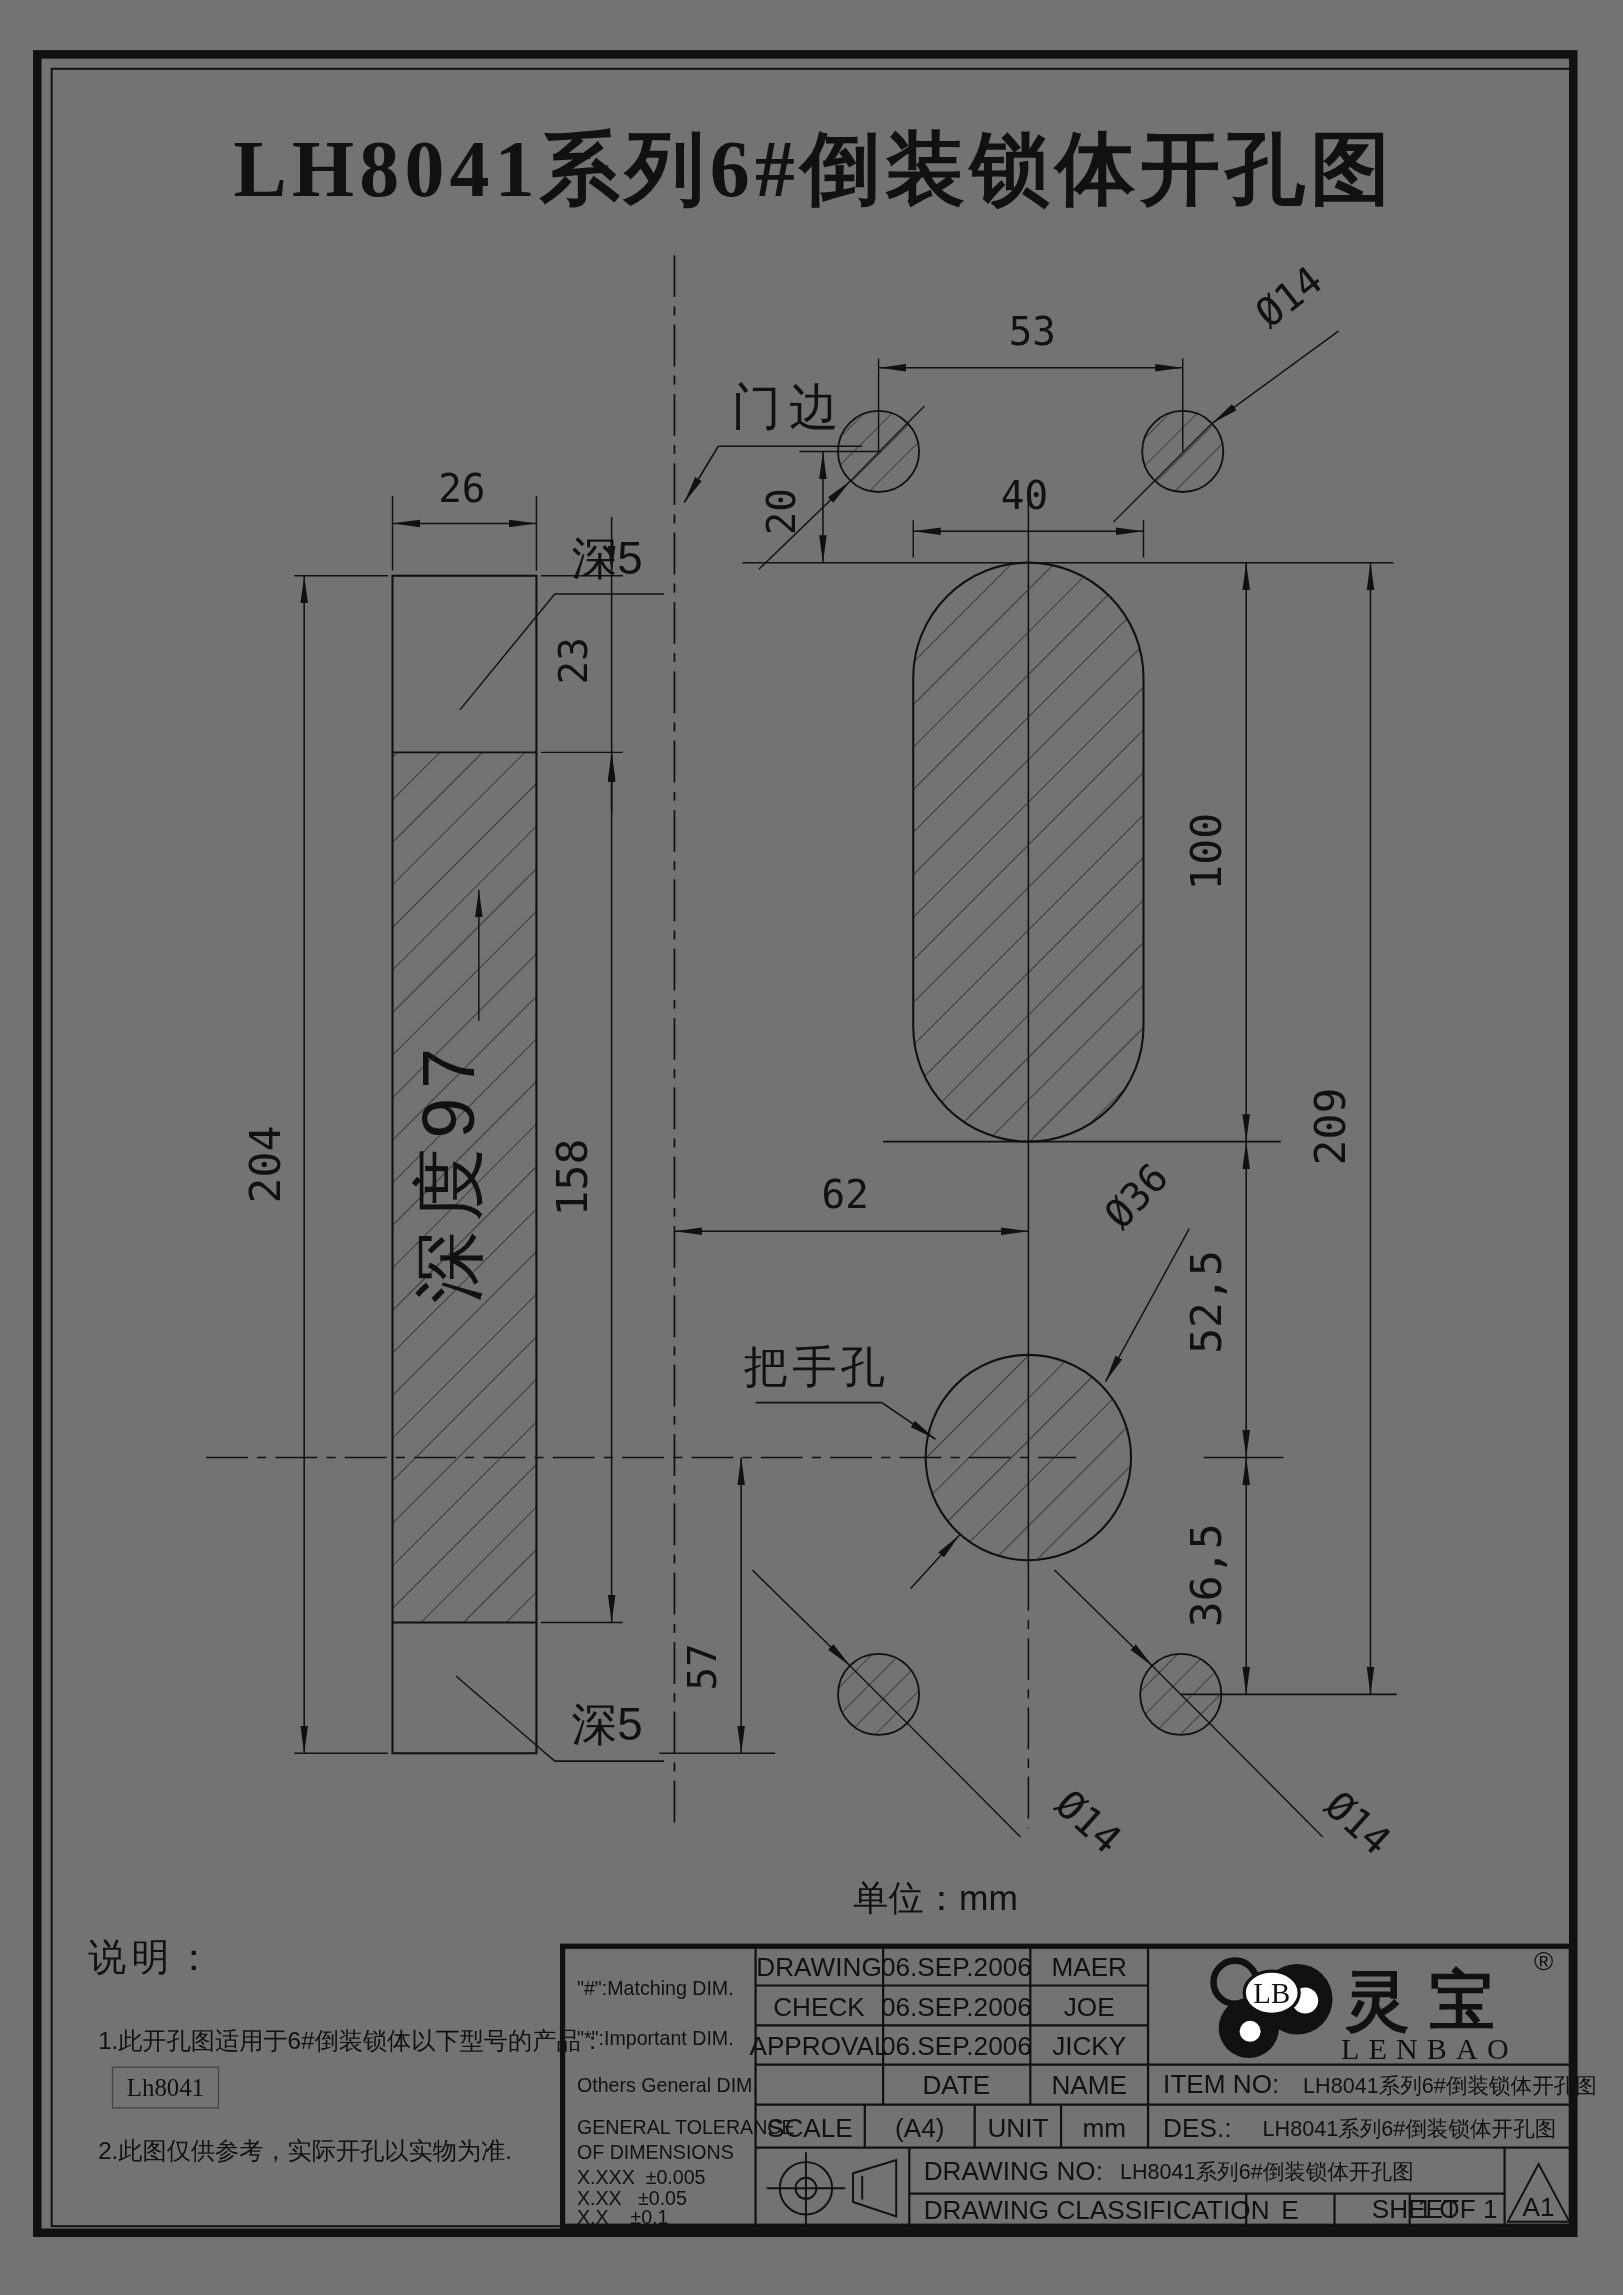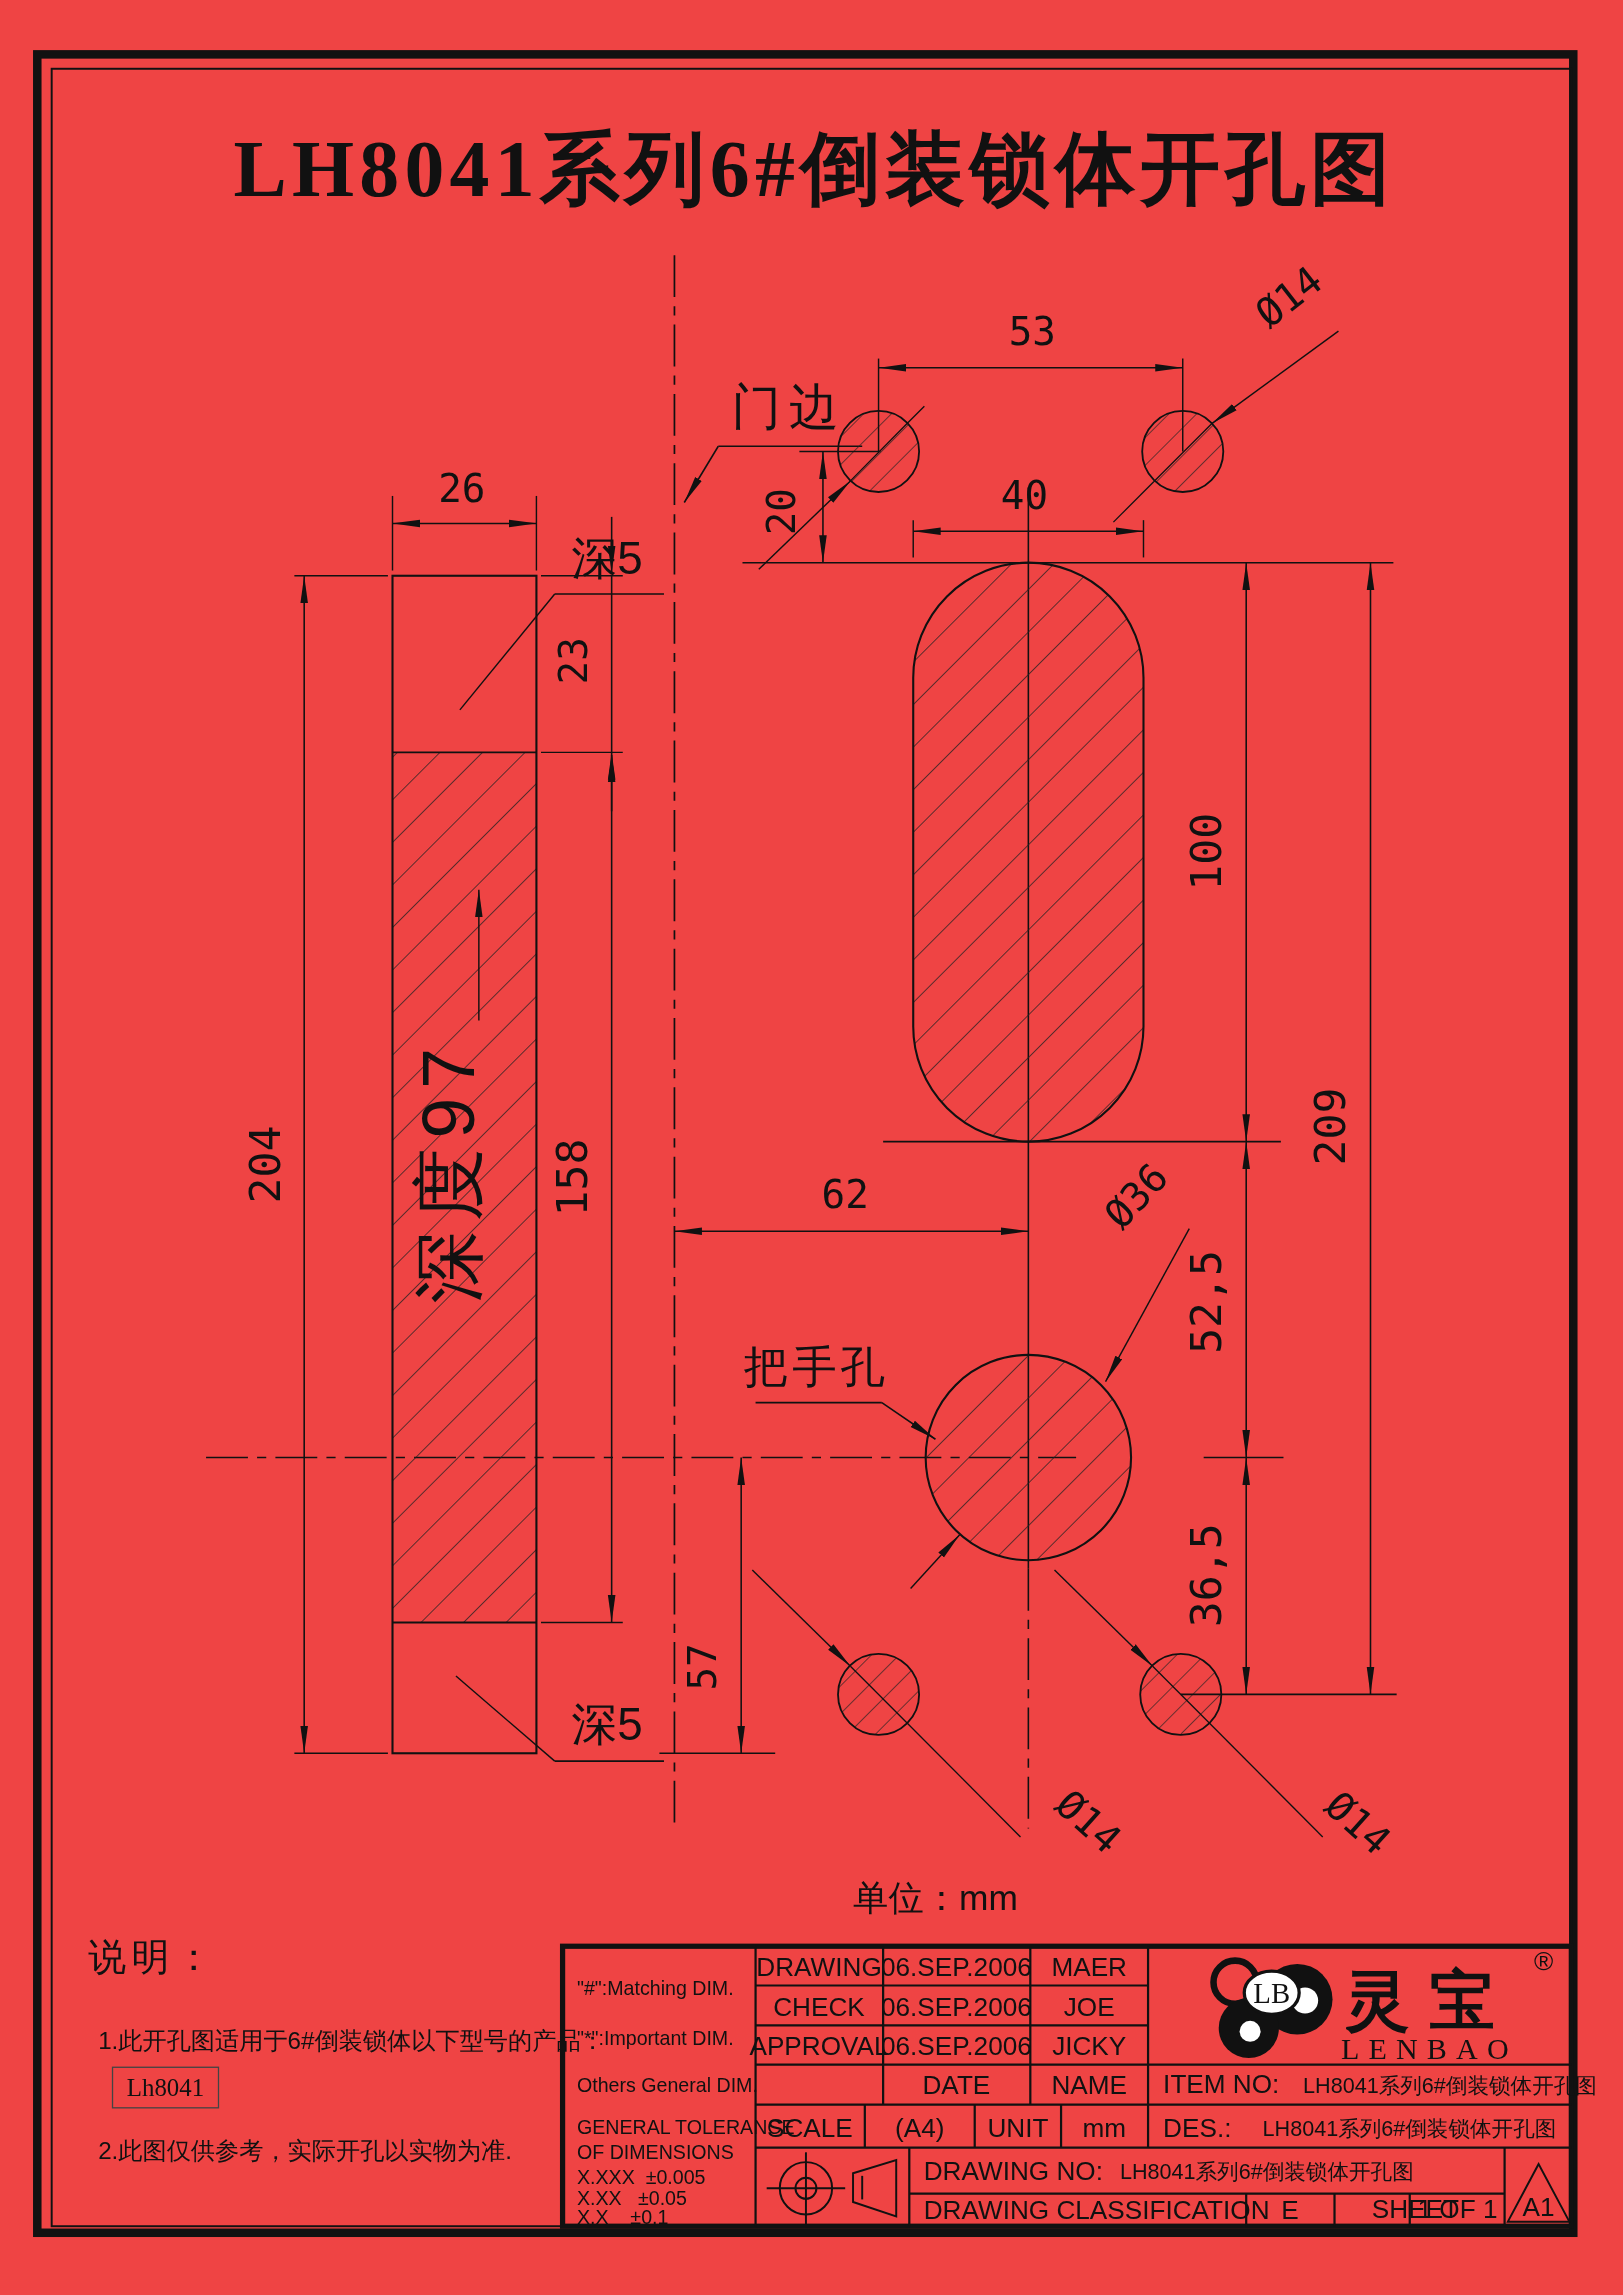--- a/index.html
+++ b/index.html
@@ -1,16 +1,16 @@
 <!DOCTYPE html>
 <html style="font-size:10.5px"><head>
 <meta charset="utf-8">
 <style>
   html,body{margin:0;padding:0;background:#fff;}
-  .page{position:relative;width:1623px;height:2295px;background:#ef4444;overflow:hidden;}
+  .page{position:relative;width:1623px;height:2295px;background:#737373;overflow:hidden;}
   svg{position:absolute;left:0;top:0;}
   text{fill:#111;}
   .dim{font-family:"DejaVu Sans Mono",monospace;font-size:60px;}
   .dimL{font-family:"DejaVu Sans Mono",monospace;font-size:66px;}
   .cjk{font-family:"Liberation Sans",sans-serif;}
   .lbl{font-family:"Liberation Sans",sans-serif;font-size:70px;}
   .tb{font-family:"Liberation Sans",sans-serif;font-size:40px;}
   .tbs{font-family:"Liberation Sans",sans-serif;font-size:33px;}
   .leg{font-family:"Liberation Sans",sans-serif;font-size:30px;}
   .note{font-family:"Liberation Sans",sans-serif;font-size:37px;}

